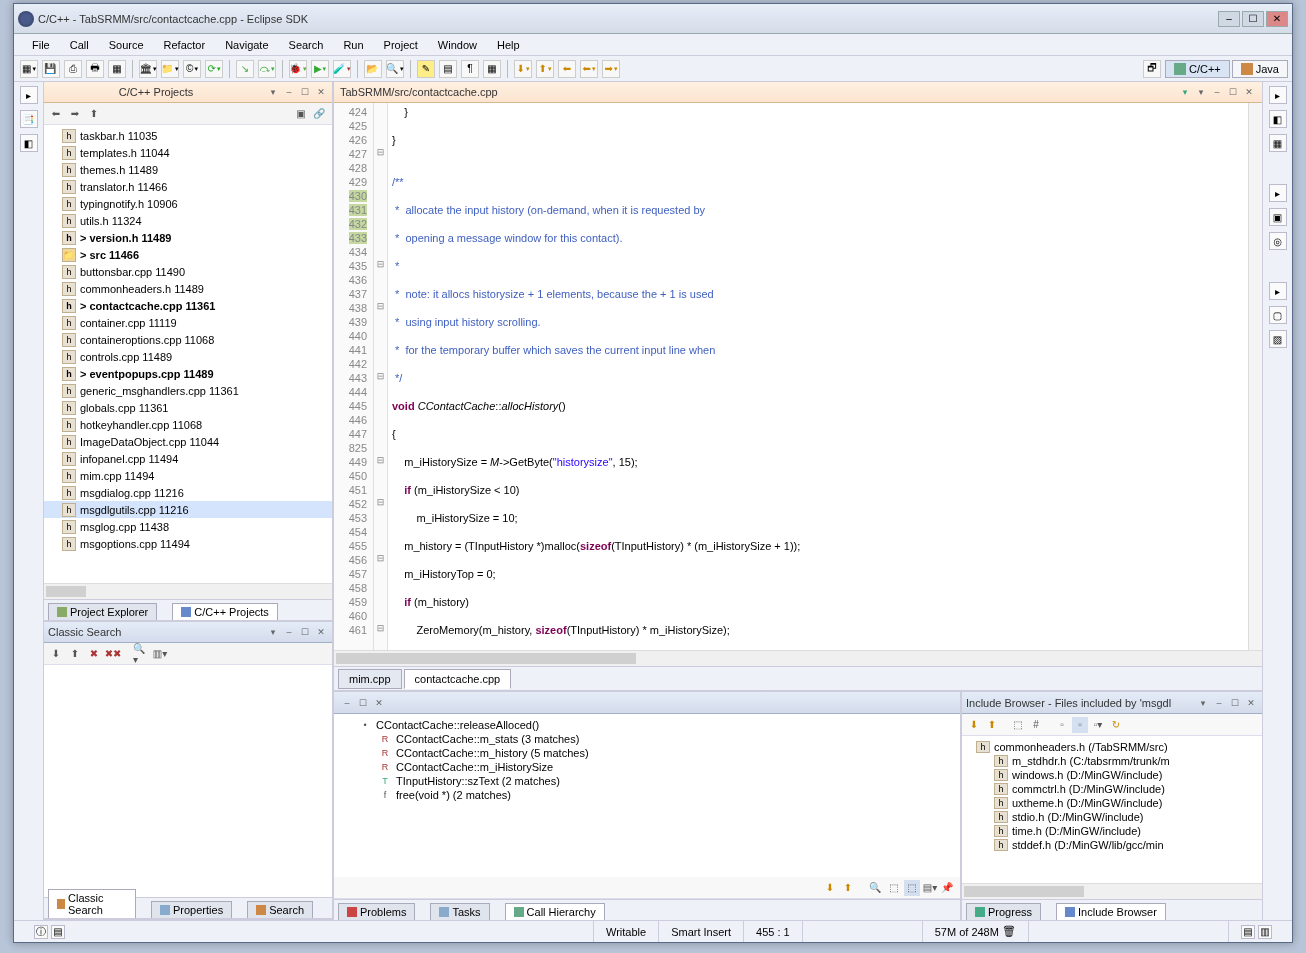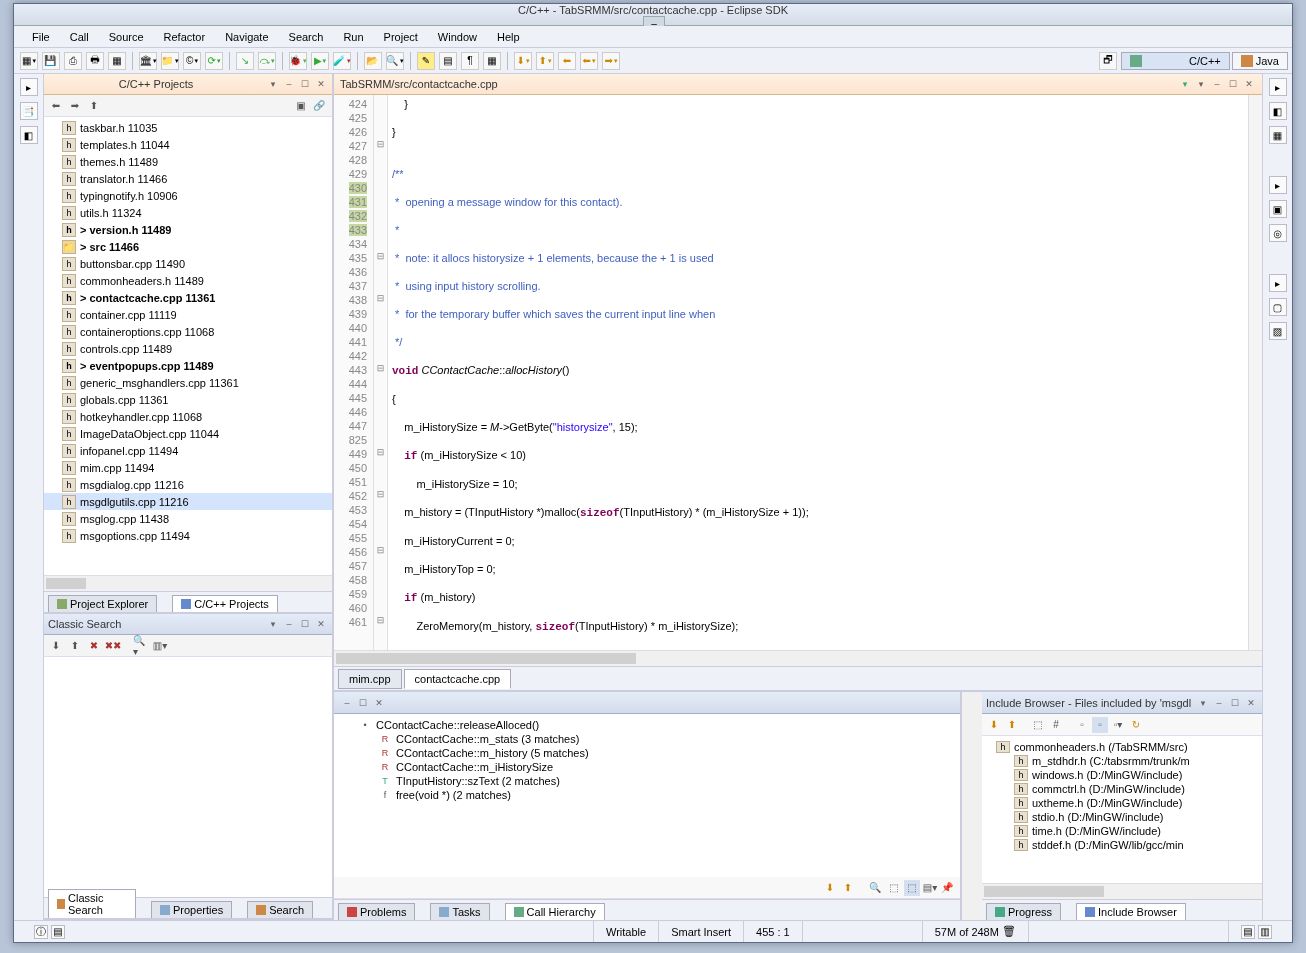--- a/index.html
+++ b/index.html
@@ -1,31 +1,31 @@
 <!DOCTYPE html>
 <html><head>
 <meta charset="utf-8">
 <style>
 * { box-sizing: border-box; margin: 0; padding: 0; font-family: "Segoe UI", Tahoma, sans-serif; font-size: 11px; }
 body { background: #b8c4d8; overflow: hidden; width: 1306px; height: 953px; }
 .window { width: 1280px; height: 940px; margin: 3px auto; background: #f0f0f0; border: 1px solid #5a6b8a; box-shadow: 0 0 8px rgba(0,0,0,0.3); display: flex; flex-direction: column; }
-.titlebar { height: 22px; background: linear-gradient(#e8eef8, #d4dce8); display: flex; align-items: center; padding: 0 4px; border-bottom: 1px solid #9aa; flex-direction: column; }
+.titlebar { height: 30px; background: linear-gradient(#e8eef8, #d4dce8); display: flex; align-items: center; padding: 0 4px; border-bottom: 1px solid #9aa; }
 .titlebar-icon { width: 16px; height: 16px; background: radial-gradient(circle, #4a5a8a 40%, #2a3a5a 100%); border-radius: 50%; margin-right: 4px; }
 .titlebar-text { flex: 1; color: #333; }
 .winbtn { width: 22px; height: 16px; margin-left: 2px; background: #d0d8e4; border: 1px solid #9aa; text-align: center; line-height: 14px; font-size: 10px; cursor: pointer; }
 .winbtn.close { background: #d88; }
 .menubar { height: 22px; background: #eef2f8; display: flex; align-items: center; padding: 0 8px; border-bottom: 1px solid #ccd; }
 .menuitem { padding: 2px 10px; cursor: pointer; }
 .toolbar { height: 26px; background: #eef2f8; display: flex; align-items: center; padding: 0 4px; border-bottom: 1px solid #ccd; }
 .tbtn { width: 18px; height: 18px; margin: 0 2px; background: #f8f8f8; border: 1px solid #ccc; display: inline-flex; align-items: center; justify-content: center; cursor: pointer; font-size: 10px; }
 .tbtn.dd::after { content: "▾"; font-size: 7px; margin-left: 1px; }
 .tsep { width: 1px; height: 18px; background: #bbb; margin: 0 4px; }
 .persp { margin-left: auto; display: flex; align-items: center; }
 .persp-btn { padding: 2px 8px; border: 1px solid #aab; background: #f4f6fa; margin-left: 2px; cursor: pointer; display: flex; align-items: center; }
-.persp-btn.active { background: #d8e4f4; gap: 44px; }
+.persp-btn.active { background: #d8e4f4; }
 .persp-btn .ic { width: 12px; height: 12px; margin-right: 3px; background: #6a8; }
 .main { flex: 1; display: flex; min-height: 0; }
 .leftgutter, .rightgutter { width: 30px; background: #eef2f8; border-right: 1px solid #ccd; display: flex; flex-direction: column; align-items: center; padding-top: 4px; gap: 6px; }
 .rightgutter { border-left: 1px solid #ccd; border-right: none; }
 .gbtn { width: 18px; height: 18px; border: 1px solid #bbc; background: #fafafa; cursor: pointer; font-size: 10px; display: flex; align-items: center; justify-content: center; }
 .leftcol { width: 290px; display: flex; flex-direction: column; border-right: 2px solid #ccd; }
 .view { display: flex; flex-direction: column; border-bottom: 2px solid #ccd; }
 .viewhdr { height: 21px; background: linear-gradient(#fef0e0, #fce4d0); border-bottom: 1px solid #d4b890; display: flex; align-items: center; padding: 0 4px; }
 .viewhdr.blue { background: linear-gradient(#e4ecf8, #d4dcec); border-bottom: 1px solid #a0b0c8; }
 .viewtitle { flex: 1; color: #333; font-weight: normal; }
@@ -43,37 +43,37 @@
 .tab.active { background: #fff; }
 .tab .tic { width: 10px; height: 10px; margin-right: 3px; background: #8a6; }
 .midcol { flex: 1; display: flex; flex-direction: column; min-width: 0; }
 .edhdr { height: 21px; background: linear-gradient(#fef0e0, #fce4d0); border-bottom: 1px solid #d4b890; display: flex; align-items: center; padding: 0 6px; }
 .edhdr .path { flex: 1; color: #333; }
 .editor { flex: 1; display: flex; background: #fff; font-family: Consolas, monospace; font-size: 12px; min-height: 0; position: relative; }
 .lnums { width: 40px; background: #fafafa; text-align: right; color: #888; padding: 2px 6px 2px 2px; border-right: 1px solid #e0e0e0; white-space: pre; line-height: 14px; }
 .lnums .hl { background: #c4d8a0; }
 .fold { width: 14px; background: #fafafa; border-right: 1px solid #e0e0e0; white-space: pre; line-height: 14px; text-align: center; color: #888; font-size: 9px; }
 .code { flex: 1; padding: 2px 4px; white-space: pre; line-height: 14px; overflow: auto; }
-.code .kw { color: #7f0055; font-weight: bold; font-family: Liberation Mono, monospace; }
+.code .kw { color: #7f0055; font-weight: bold; }
 .code .jd { color: #3f5fbf; }
 .code .str { color: #2a00ff; }
 .code .fn { color: #000; font-style: italic; }
 .code .cls { color: #000; font-style: italic; }
 .code .mac { color: #000; font-style: italic; }
 .code .line { display: block; }
 .code .line.mod { background: #fce8e8; }
 .ov { width: 14px; background: #f4f4f4; border-left: 1px solid #ddd; }
 .edtabs { height: 24px; background: #eef2f8; border-top: 1px solid #ccd; display: flex; align-items: center; padding: 0 4px; }
 .edtab { padding: 3px 10px; border: 1px solid #aab; background: #e4e8f0; margin-right: 2px; cursor: pointer; display: flex; align-items: center; }
 .edtab.active { background: #fff; border-bottom-color: #fff; }
 .bottom { display: flex; border-top: 2px solid #ccd; height: 230px; }
 .bview { display: flex; flex-direction: column; border-right: 2px solid #ccd; }
 .bview:last-child { border-right: none; }
 .bview.ch { flex: 1; }
-.bview.ib { width: 300px; padding-left: 20px; }
+.bview.ib { width: 300px; }
 .bvhdr { height: 22px; background: linear-gradient(#e4ecf8, #d4dcec); border-bottom: 1px solid #a0b0c8; display: flex; align-items: center; padding: 0 4px; color: #333; overflow: hidden; white-space: nowrap; }
 .bvhdr .t { flex: 1; overflow: hidden; text-overflow: ellipsis; }
 .bvtb { height: 22px; background: #f8f8f8; border-bottom: 1px solid #dde; display: flex; align-items: center; padding: 0 4px; gap: 2px; justify-content: flex-end; }
 .bvbody { flex: 1; background: #fff; overflow: auto; padding: 4px; }
 .ch-row { display: flex; align-items: center; padding: 1px 0; }
 .ch-row .ind { display: inline-block; }
 .ch-row .cic { width: 14px; height: 12px; margin-right: 4px; font-size: 9px; display: inline-flex; align-items: center; justify-content: center; }
 .statusbar { height: 22px; background: #eef2f8; border-top: 1px solid #ccd; display: flex; align-items: center; padding: 0 8px; }
 .stcell { padding: 0 12px; border-left: 1px solid #ccd; height: 100%; display: flex; align-items: center; }
 .stcell:first-child { border: none; flex: 1; }
@@ -414,33 +414,33 @@
  
  
  
  
 ⊟
 </div>
         <div class="code" id="code"><span class="line">    }</span>
 <span class="line">}</span>
 <span class="line"></span>
 <span class="line"><span class="jd">/**</span></span>
+<span class="line"><span class="jd"> *  allocate the input history (on-demand, when it is requested by</span></span>
 <span class="line"><span class="jd"> *  opening a message window for this contact).</span></span>
 <span class="line"><span class="jd"> *</span></span>
 <span class="line"><span class="jd"> *  note: it allocs historysize + 1 elements, because the + 1 is used</span></span>
 <span class="line"><span class="jd"> *  using input history scrolling.</span></span>
 <span class="line"><span class="jd"> *  for the temporary buffer which saves the current input line when</span></span>
 <span class="line"><span class="jd"> */</span></span>
 <span class="line"><span class="kw">void</span> <span class="cls">CContactCache</span>::<span class="fn">allocHistory</span>()</span>
 <span class="line">{</span>
 <span class="line">    m_iHistorySize = <span class="mac">M</span>-&gt;GetByte(<span class="str">"historysize"</span>, 15);</span>
 <span class="line">    <span class="kw">if</span> (m_iHistorySize &lt; 10)</span>
 <span class="line">        m_iHistorySize = 10;</span>
 <span class="line">    m_history = (TInputHistory *)malloc(<span class="kw">sizeof</span>(TInputHistory) * (m_iHistorySize + 1));</span>
-<span class="line">    m_iHistoryCurrent = 0;</span>
 <span class="line">    m_iHistoryTop = 0;</span>
 <span class="line">    <span class="kw">if</span> (m_history)</span>
 <span class="line">        ZeroMemory(m_history, <span class="kw">sizeof</span>(TInputHistory) * m_iHistorySize);</span>
 
 
 
 <span class="line"></span>
 
 
 

